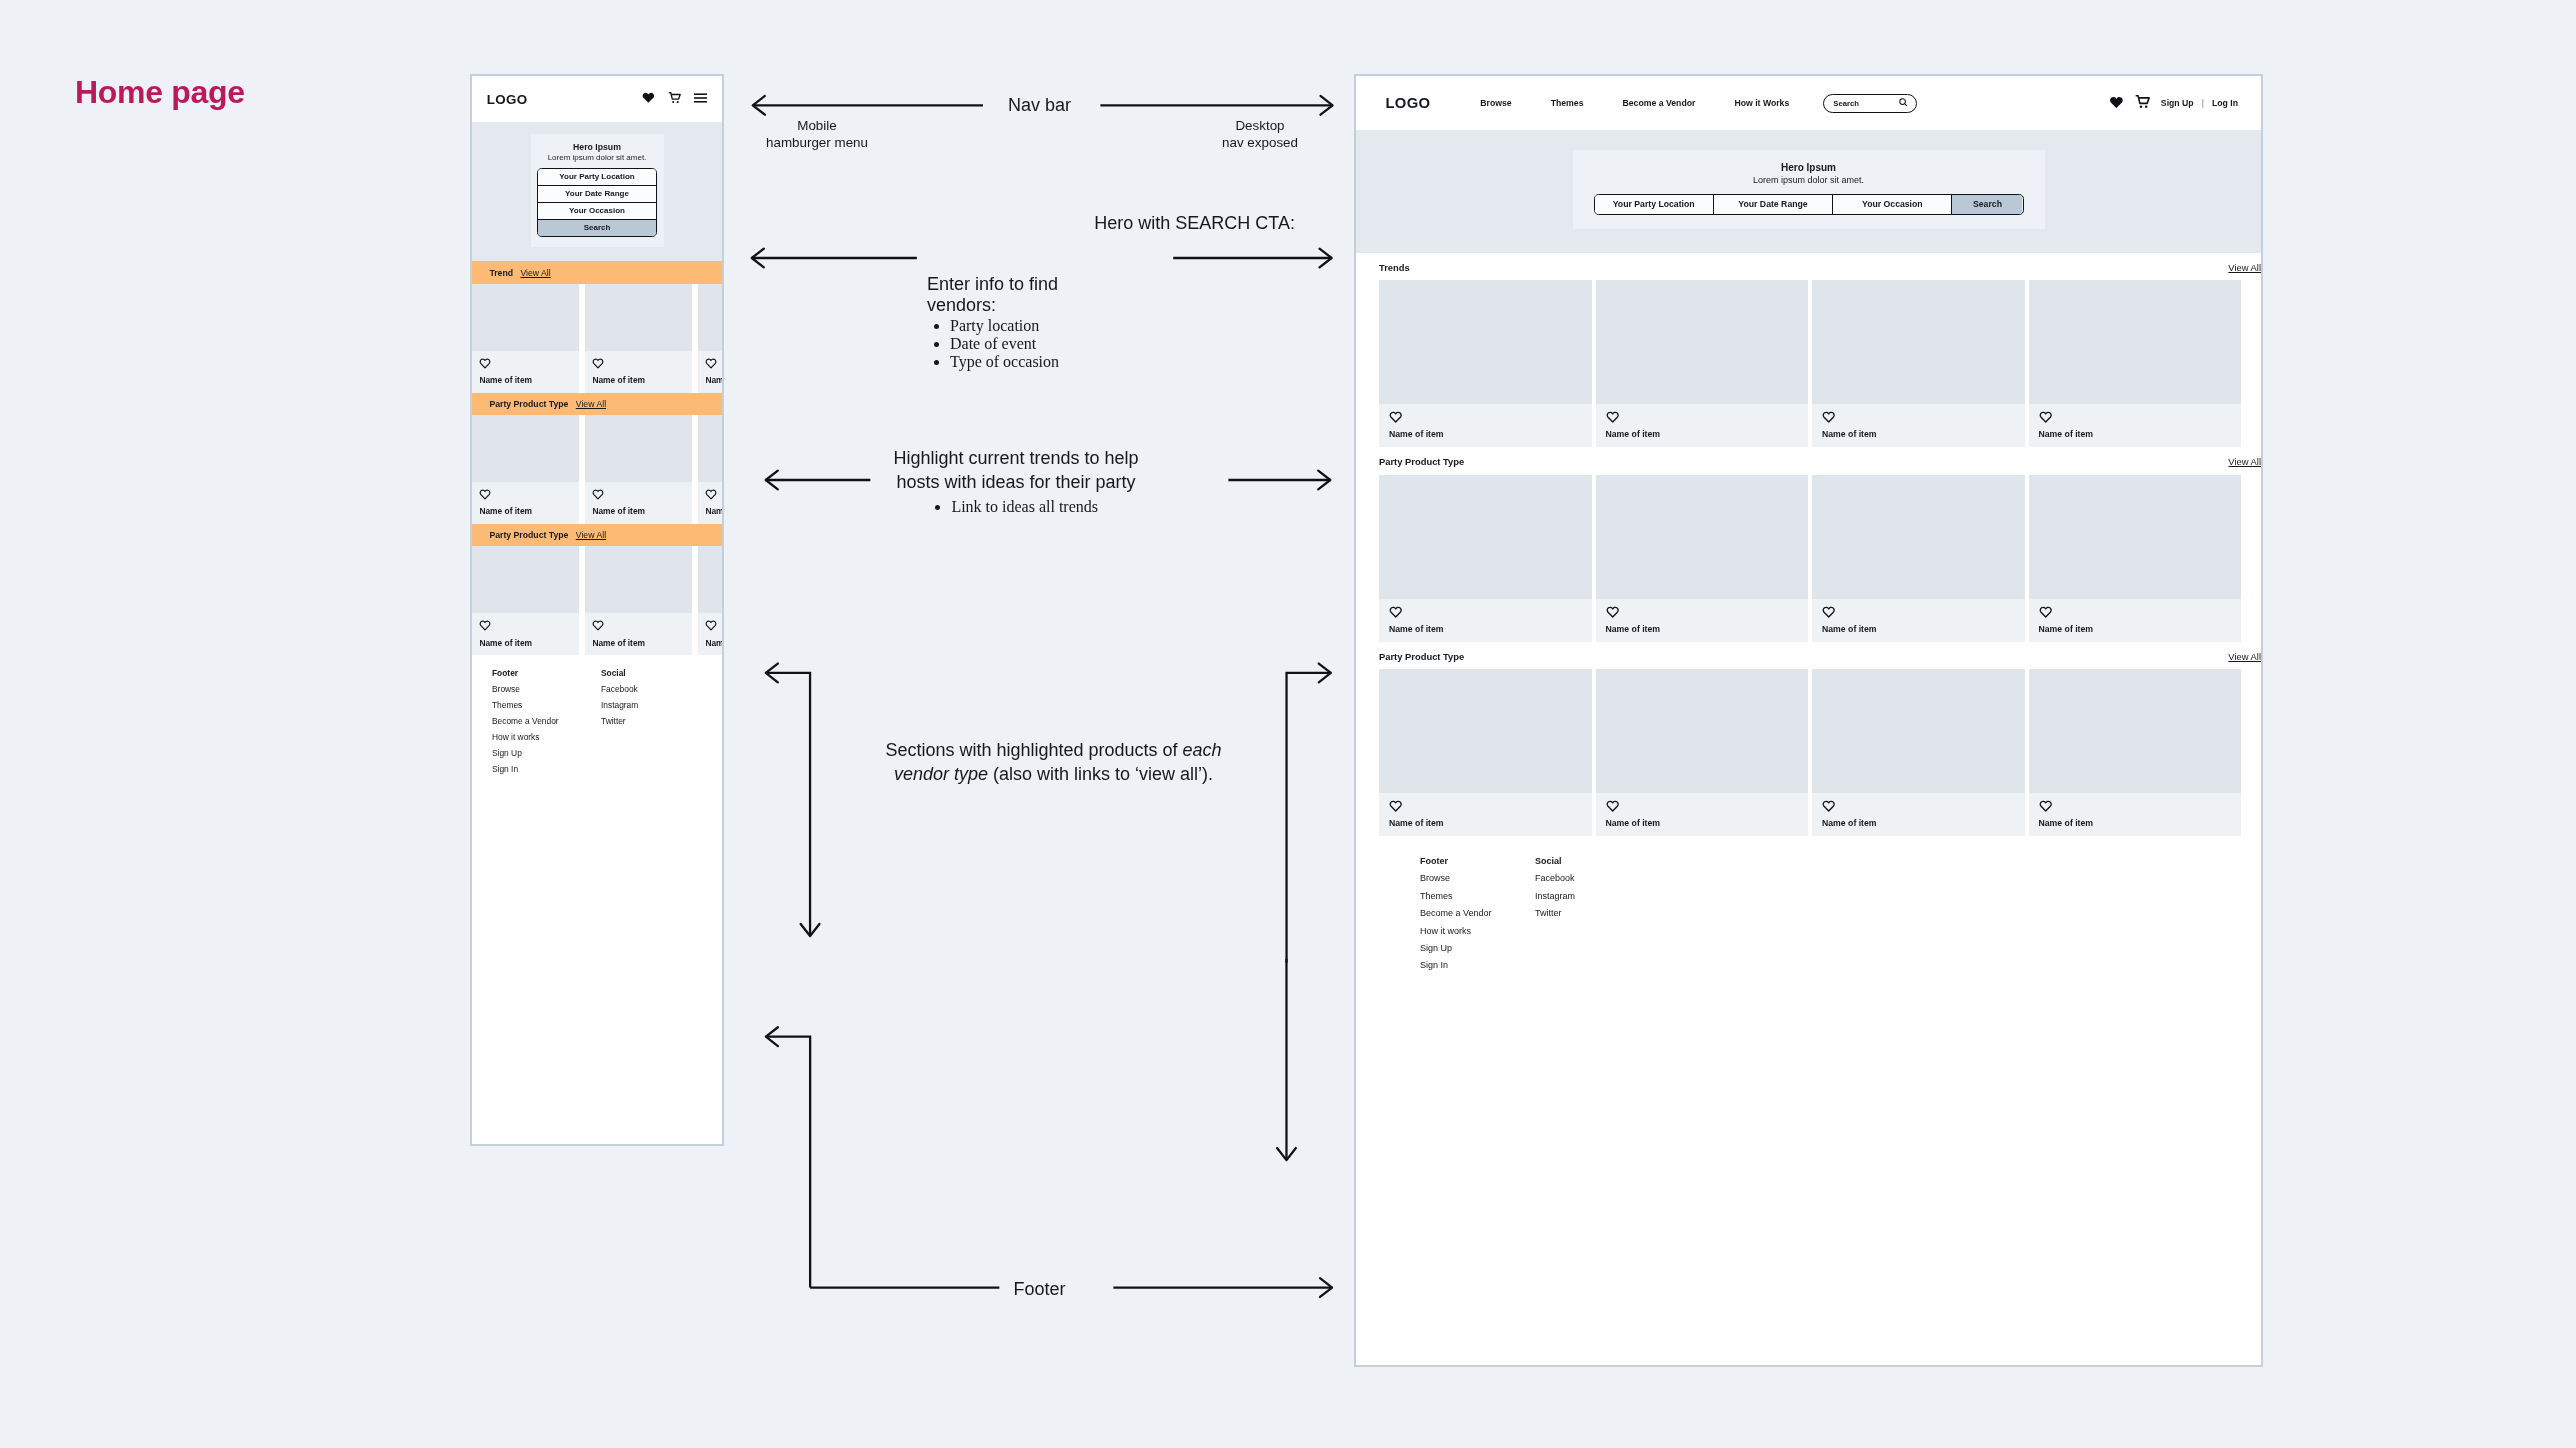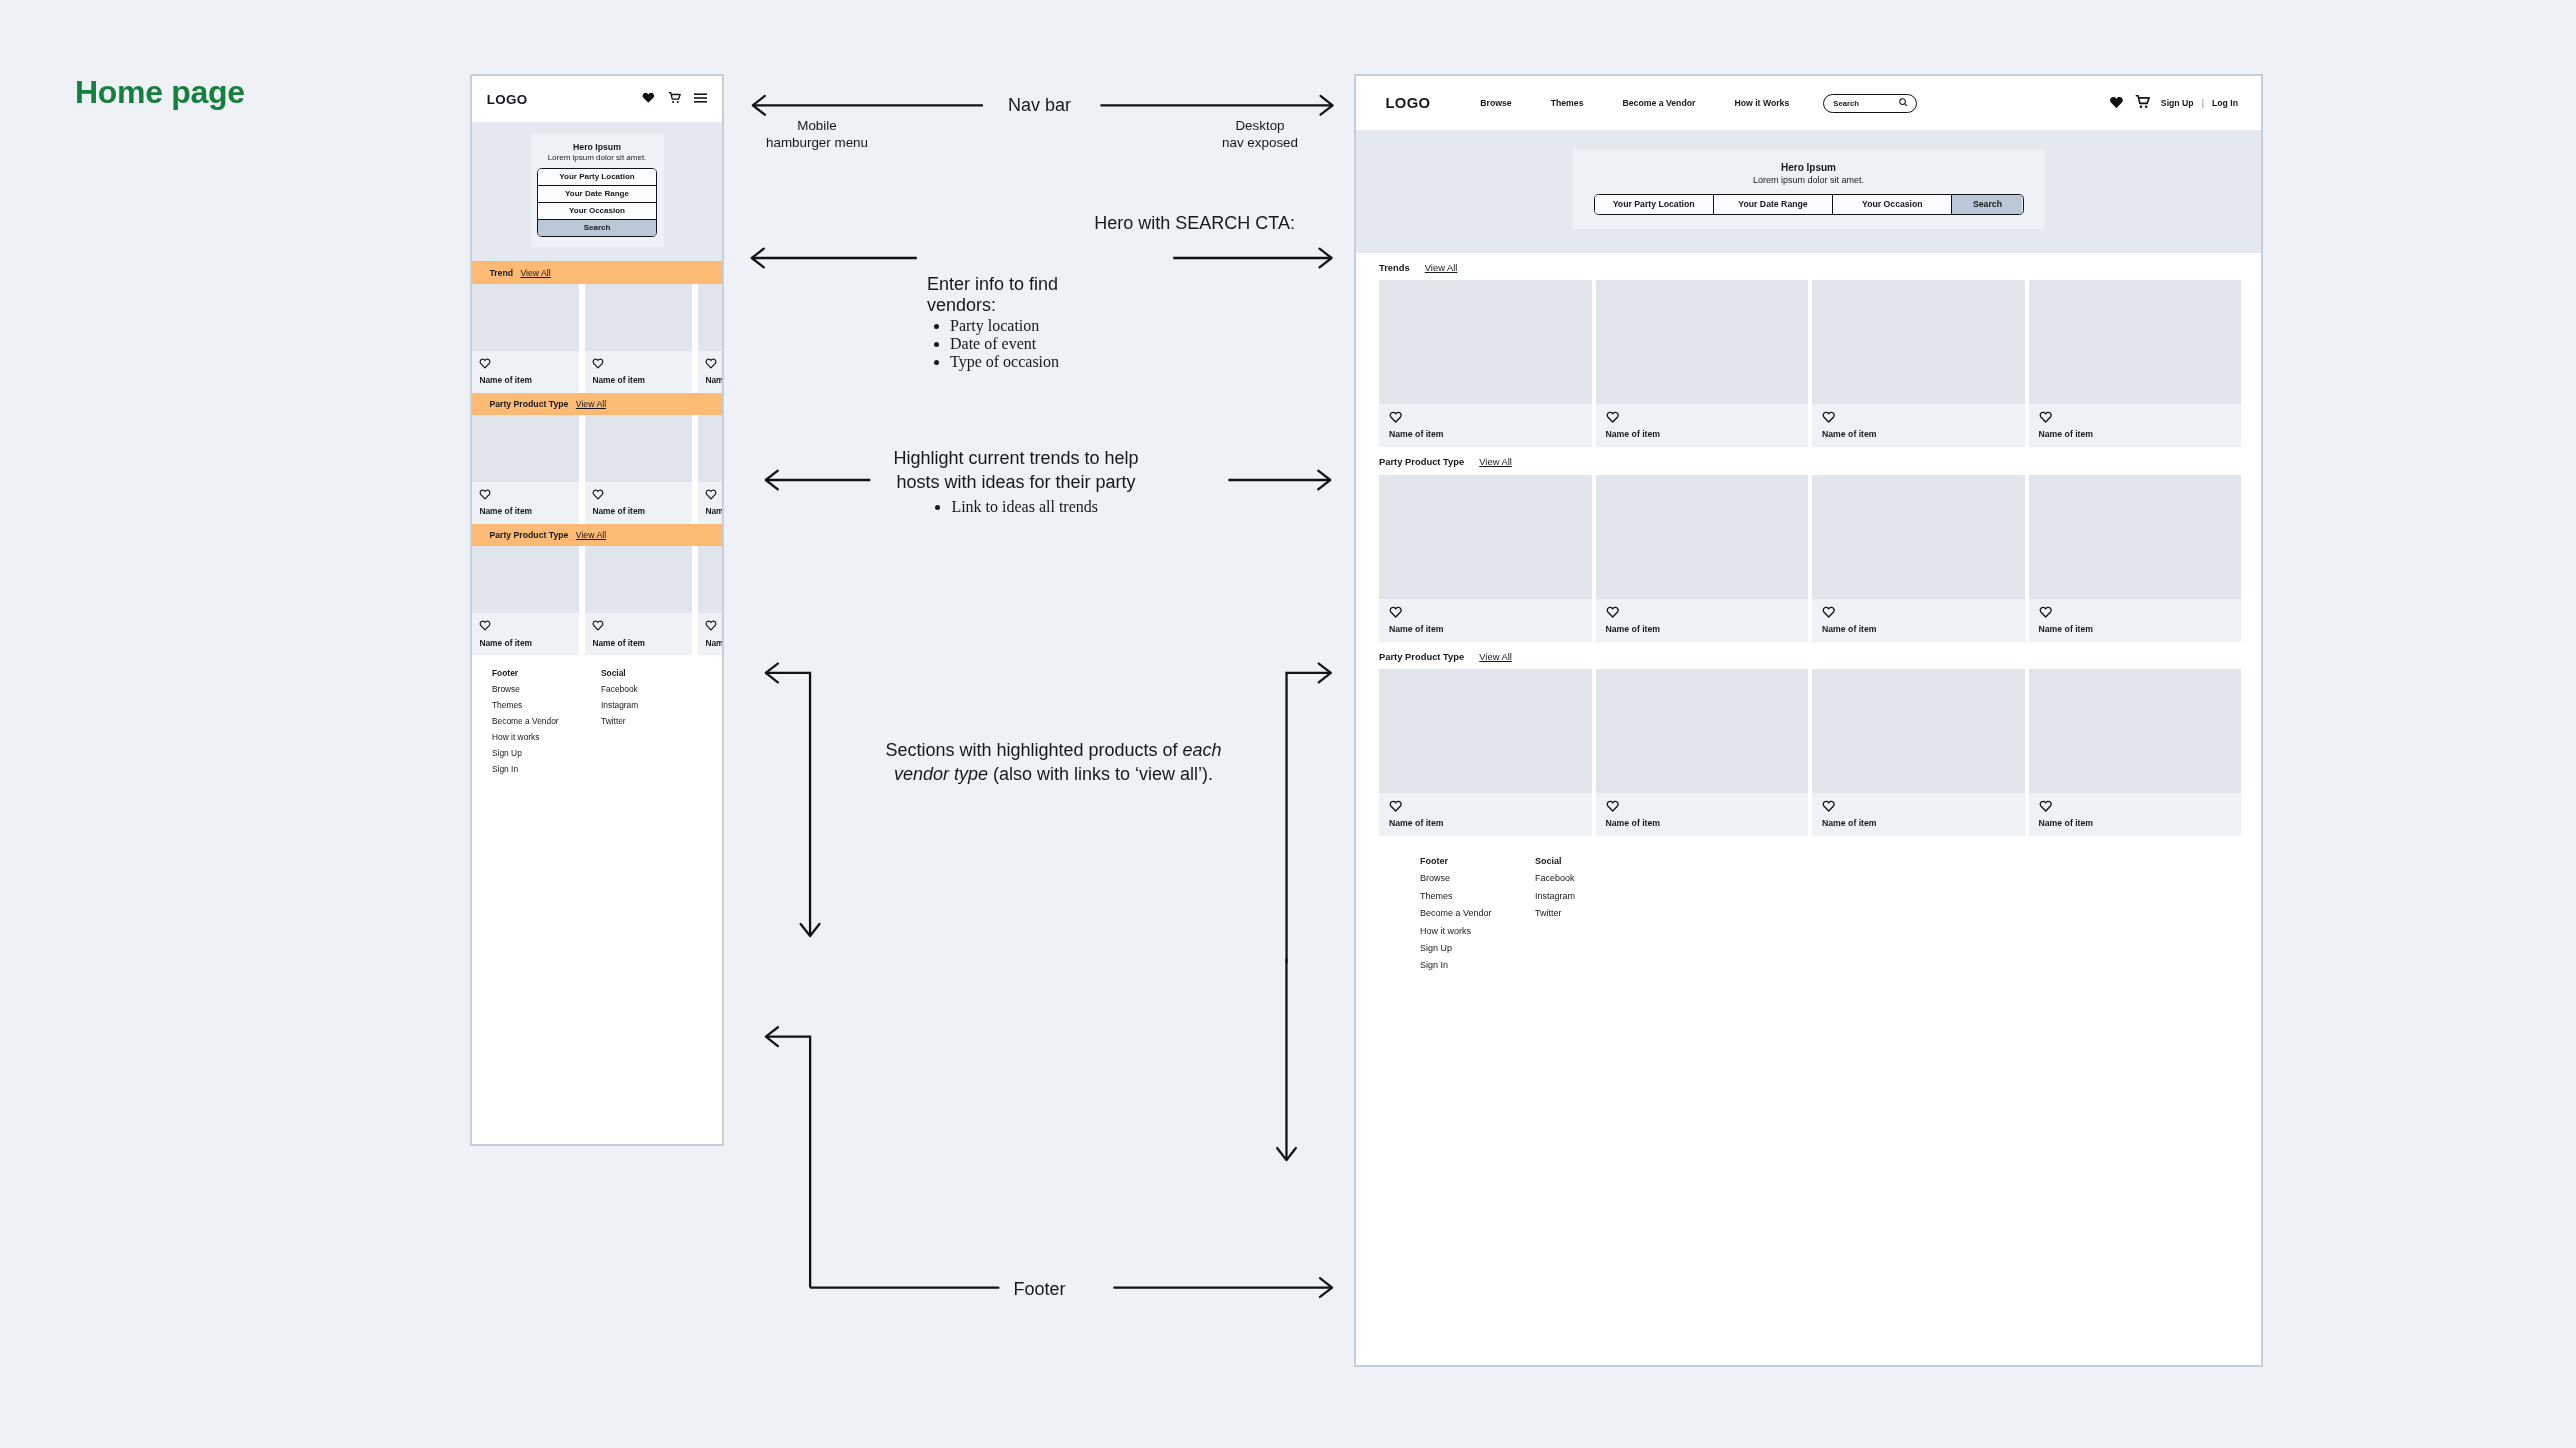--- a/index.html
+++ b/index.html
@@ -10,21 +10,21 @@
     color:#15181c;
     overflow:hidden;
     position:relative;
   }
   .abs { position:absolute; }
 
   
   #page-title {
     left:75px; top:74px;
     font-size:32px; font-weight:bold; letter-spacing:-0.3px;
-    color:#15803d;
+    color:#be185d;
   }
 
   
   .panel {
     background:#ffffff;
     border:2px solid #c3d0dc;
     border-radius:0;
     box-sizing:border-box;
     overflow:hidden;
   }
@@ -109,21 +109,21 @@
     border:1.7px solid #0f1318; border-radius:4.7px; display:flex; overflow:hidden;
   }
   .d-searchbar > div {
     flex:1; display:flex; align-items:center; justify-content:center;
     font-size:8.7px; font-weight:bold; background:#fbfcfd;
     border-right:1.2px solid #0f1318; box-sizing:border-box;
   }
   .d-searchbar > div:last-child { border-right:none; background:#b9c8d4; flex:0 0 70px; }
 
   .d-section-head {
-    padding:9.4px 0 7.4px 23px; display:flex; align-items:baseline; gap:15px;
+    padding:9.4px 0 7.4px 23px; display:flex; align-items:baseline; gap:24px;justify-content:space-between;
   }
   .d-sec-title { font-size:9.4px; font-weight:bold; }
   .d-sec-viewall { font-size:9.4px; text-decoration:underline; }
   .d-row { display:flex; gap:4px; padding:0 20px 0 23px; }
   .d-card { flex:1; }
   .d-card .thumb { height:124px; background:#dfe5ea; }
   .d-card .meta { background:#eef2f5; padding:6.7px 0 8px 10px; }
   .d-card .meta .nm { font-size:8.7px; font-weight:bold; margin-top:4px; }
 
   .d-footer { padding:20px 0 0 64px; display:flex; }

